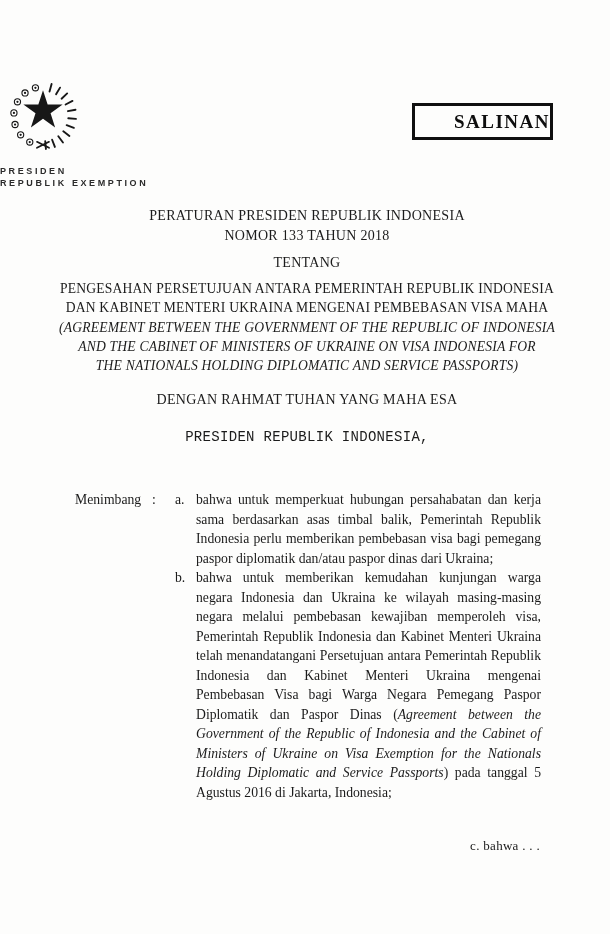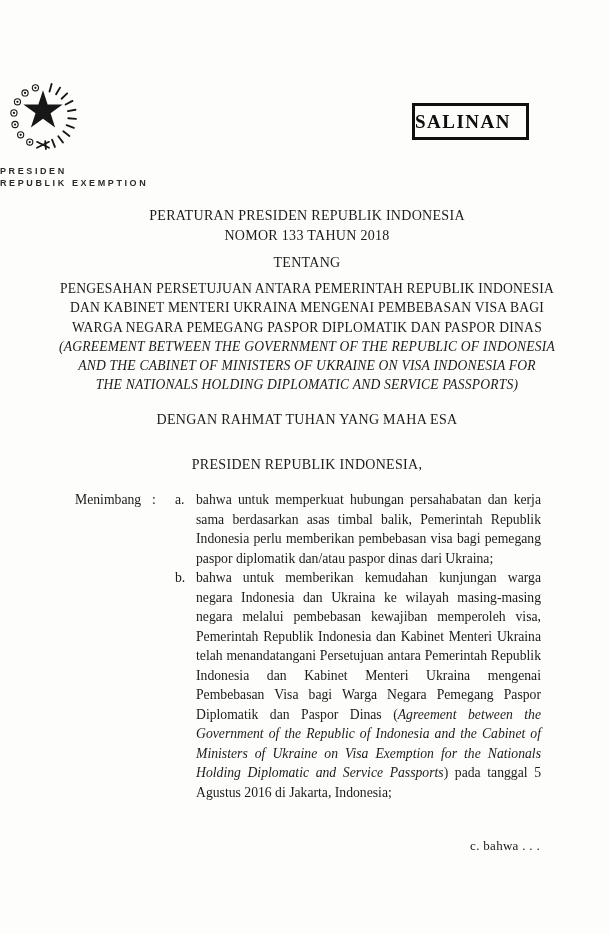--- a/index.html
+++ b/index.html
@@ -28,24 +28,24 @@
     font-size: 9px;
     letter-spacing: 2.6px;
     line-height: 11.5px;
     color: #2b2b2b;
     font-weight: bold;
   }
   
   .stamp {
     position: absolute;
     left: 412px; top: 103px;
-    width: 117px; height: 37px;
+    width: 141px; height: 37px;
     border: 3px solid #101010;
     background: #fdfdfc;
-    display: flex; align-items: center; justify-content: flex-start;
+    display: flex; align-items: center; justify-content: flex-end;
   }
   .stamp-inner {
     font-weight: bold;
     font-size: 19px;
     letter-spacing: 1.5px;
     color: #0e0e0e;
   }
   
   .title-block {
     position: absolute;
@@ -59,21 +59,21 @@
   }
   .tentang { margin-top: 7px; }
   .subject { margin-top: 6px; }
   .subject-line {
     font-size: 13.6px;
     line-height: 19.3px;
     letter-spacing: 0.2px;
   }
   .subject-translation .subject-line { font-style: italic; }
   .invocation { margin-top: 15px; }
-  .authority { margin-top: 25px; }
+  .authority { margin-top: 17px; font-family: Liberation Mono, monospace; }
   
   .considerations {
     position: absolute;
     left: 75px; top: 490px;
     width: 466px;
     display: grid;
     grid-template-columns: 77px 23px 21px 345px;
     row-gap: 0;
     font-size: 13.7px;
     line-height: 19.5px;
@@ -150,22 +150,21 @@
     <span class="stamp-inner">SALINAN</span>
   </div>
 
   <div class="title-block">
     <div class="doc-line">PERATURAN PRESIDEN REPUBLIK INDONESIA</div>
     <div class="doc-line">NOMOR 133 TAHUN 2018</div>
     <div class="doc-line tentang">TENTANG</div>
 
     <div class="subject">
       <div class="subject-line">PENGESAHAN PERSETUJUAN ANTARA PEMERINTAH REPUBLIK INDONESIA</div>
-      <div class="subject-line">DAN KABINET MENTERI UKRAINA MENGENAI PEMBEBASAN VISA BAGI</div>
-      <div class="subject-line">WARGA NEGARA PEMEGANG PASPOR DIPLOMATIK DAN PASPOR DINAS</div>
+      <div class="subject-line">DAN KABINET MENTERI UKRAINA MENGENAI PEMBEBASAN VISA MAHA</div>
     </div>
 
     <div class="subject-translation">
       <div class="subject-line">(AGREEMENT BETWEEN THE GOVERNMENT OF THE REPUBLIC OF INDONESIA</div>
       <div class="subject-line">AND THE CABINET OF MINISTERS OF UKRAINE ON VISA INDONESIA FOR</div>
       <div class="subject-line">THE NATIONALS HOLDING DIPLOMATIC AND SERVICE PASSPORTS)</div>
     </div>
 
     <div class="doc-line invocation">DENGAN RAHMAT TUHAN YANG MAHA ESA</div>
     <div class="doc-line authority">PRESIDEN REPUBLIK INDONESIA,</div>

